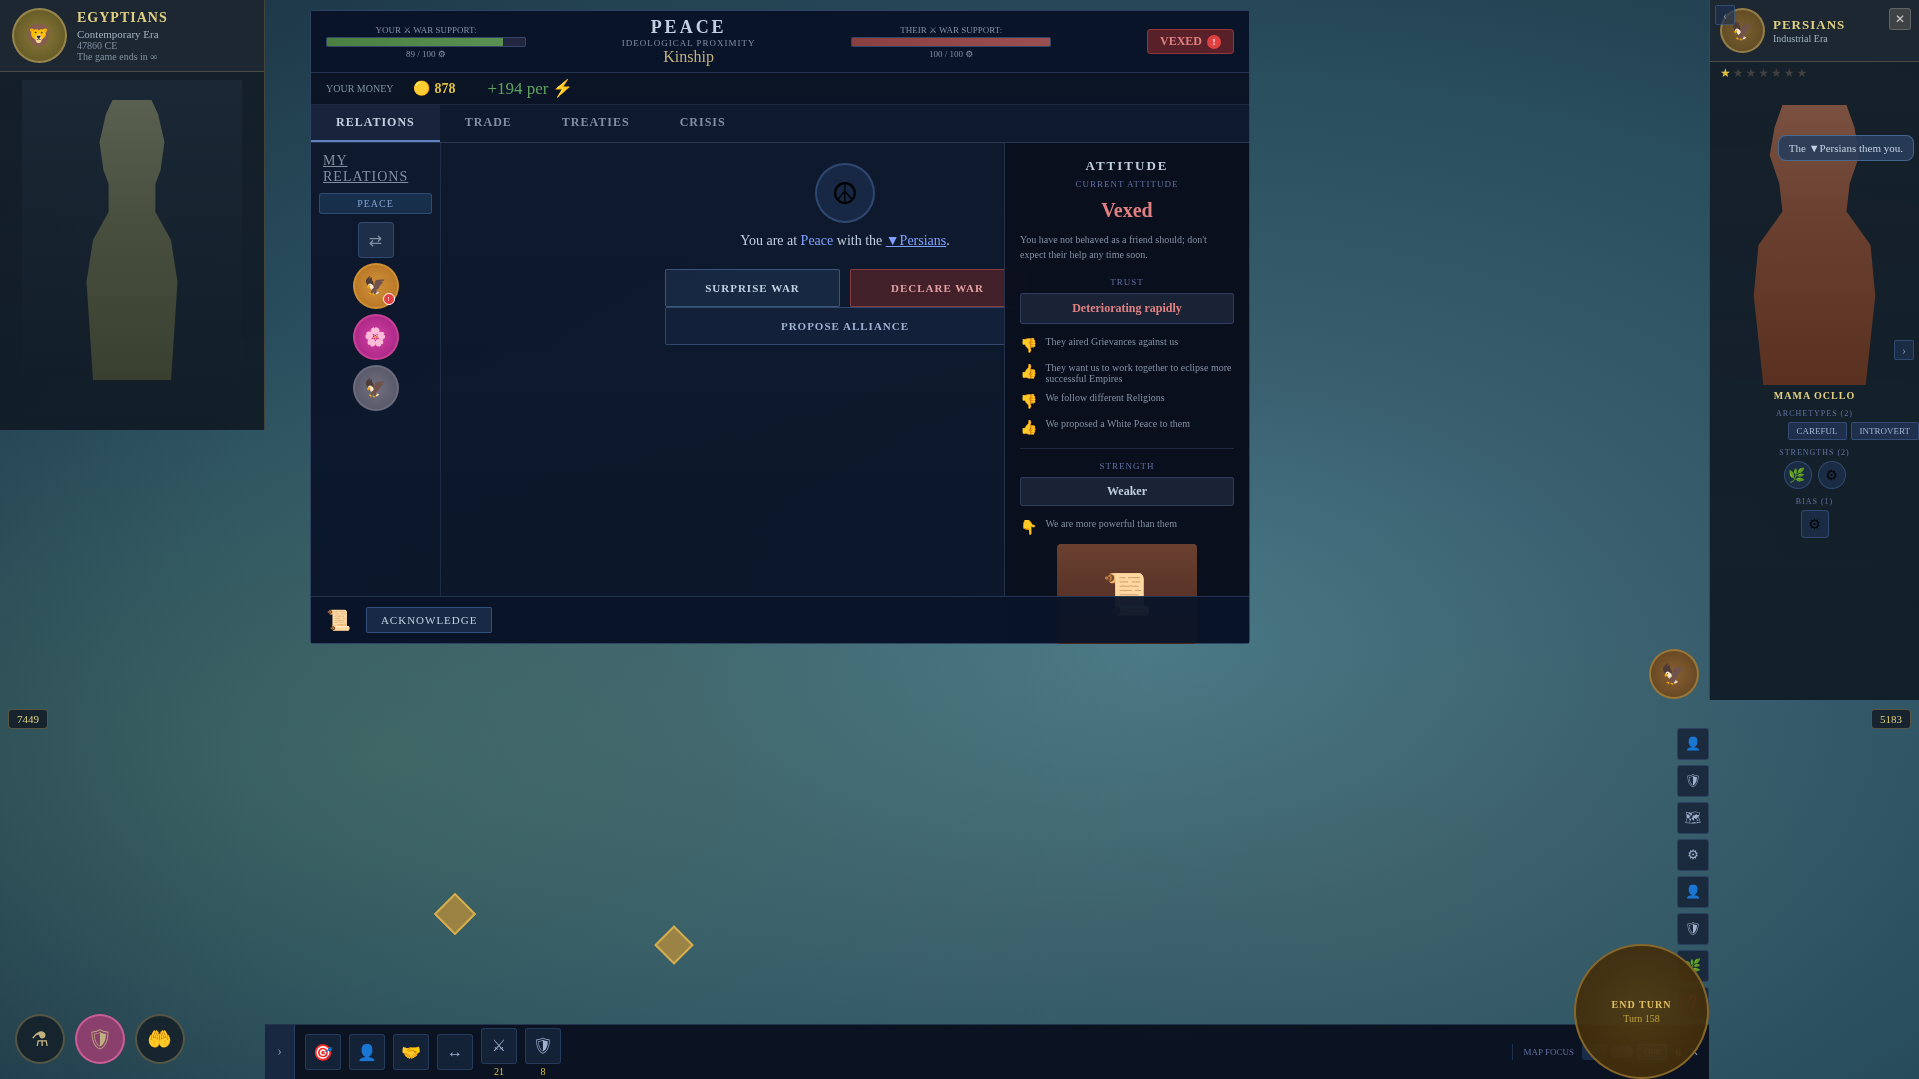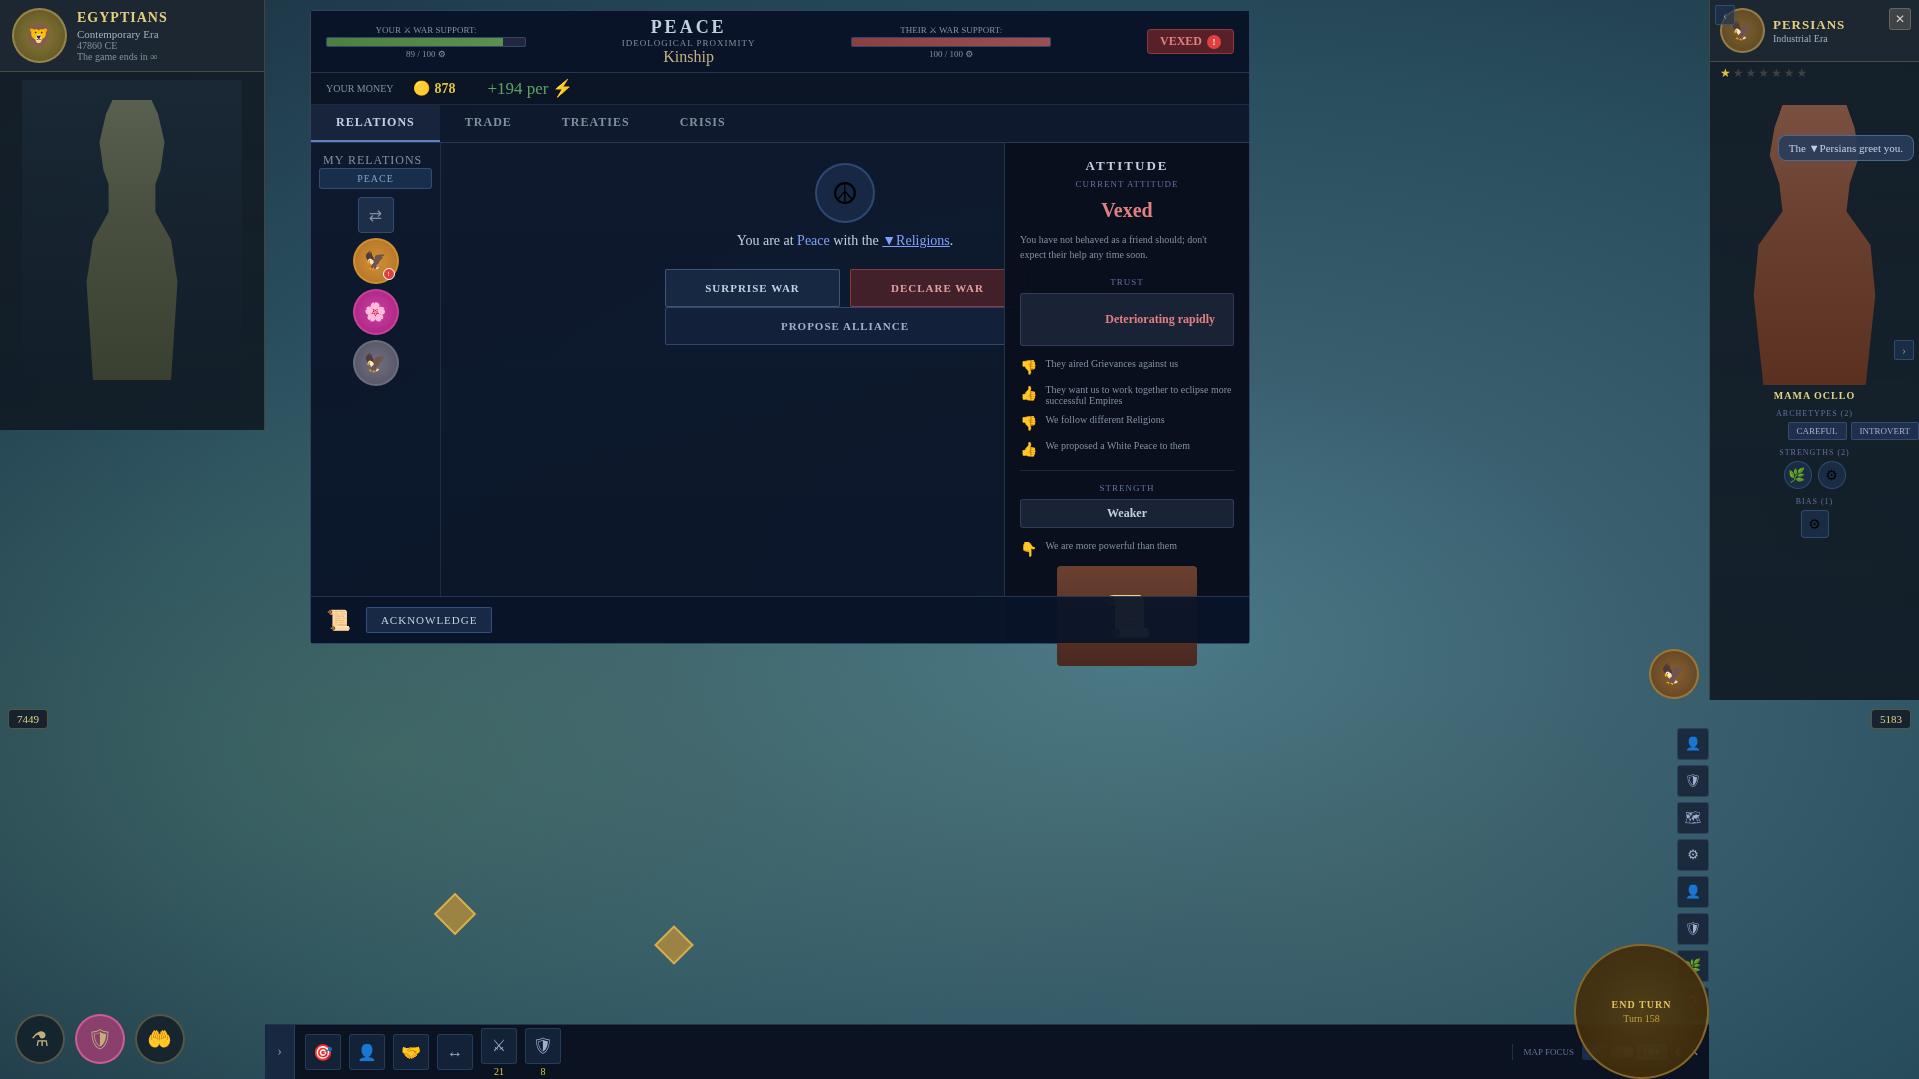--- a/index.html
+++ b/index.html
@@ -362,25 +362,27 @@
       min-height: 500px;
     }
 
     
     .relations-sidebar {
       width: 130px;
       border-right: 1px solid rgba(100,130,180,0.2);
       padding: 10px 8px;
     }
     .relations-title {
-      font-size: 12px;
+      font-size: 14px;
       color: #8090a0;
       text-transform: uppercase;
       letter-spacing: 1px;
+      margin-bottom: 8px;
       padding-left: 4px;
+      text-decoration: underline;
     }
     .peace-badge {
       background: rgba(40,80,120,0.4);
       border: 1px solid rgba(80,120,180,0.4);
       border-radius: 3px;
       padding: 4px 8px;
       font-size: 10px;
       color: #80a0d0;
       text-align: center;
       margin-bottom: 8px;
@@ -539,22 +541,22 @@
       color: #6070a0;
       text-transform: uppercase;
       letter-spacing: 1px;
       text-align: center;
       margin-bottom: 6px;
     }
     .trust-badge {
       background: rgba(30,40,60,0.8);
       border: 1px solid rgba(80,100,150,0.4);
       border-radius: 3px;
-      padding: 18px;
-      text-align: right;
+      padding: 7px;
+      text-align: center;
       color: #e08080;
       font-size: 12px;
       font-weight: bold;
       margin-bottom: 12px;
     }
     .trust-item {
       display: flex;
       align-items: flex-start;
       gap: 8px;
       margin-bottom: 8px;
@@ -890,21 +892,21 @@
     <span class="star empty">★</span>
     <span class="star empty">★</span>
     <span class="star empty">★</span>
     <span class="star empty">★</span>
     <span class="star empty">★</span>
   </div>
 
   <div class="right-leader-area">
     <div class="right-leader-silhouette"></div>
     <div class="speech-bubble">
-      <span>The ▼Persians greet you.</span>
+      <span>The ▼Persians them you.</span>
     </div>
   </div>
 
   <div class="nav-arrow left">‹</div>
   <div class="nav-arrow right" style="position:absolute;top:340px;right:5px;">›</div>
 
   <div class="sidebar-name">MAMA OCLLO</div>
 
   <div class="sidebar-section-label">ARCHETYPES (2)</div>
   <div class="archetype-badges">
@@ -988,21 +990,21 @@
         🦅
         <div class="civ-avatar-dot">!</div>
       </div>
       <div class="civ-avatar pink">🌸</div>
       <div class="civ-avatar gray">🦅</div>
     </div>
 
     <div class="main-content">
       <div class="peace-icon">☮</div>
       <div class="relation-text">
-        You are at <span class="highlight">Peace</span> with the <span class="persian-link">▼Religions</span>.
+        You are at <span class="highlight">Peace</span> with the <span class="persian-link">▼Persians</span>.
       </div>
       <div class="action-buttons">
         <div class="action-row">
           <div class="war-btn">SURPRISE WAR</div>
           <div class="war-btn declare">DECLARE WAR</div>
         </div>
         <div class="alliance-btn">PROPOSE ALLIANCE</div>
       </div>
     </div>
 

